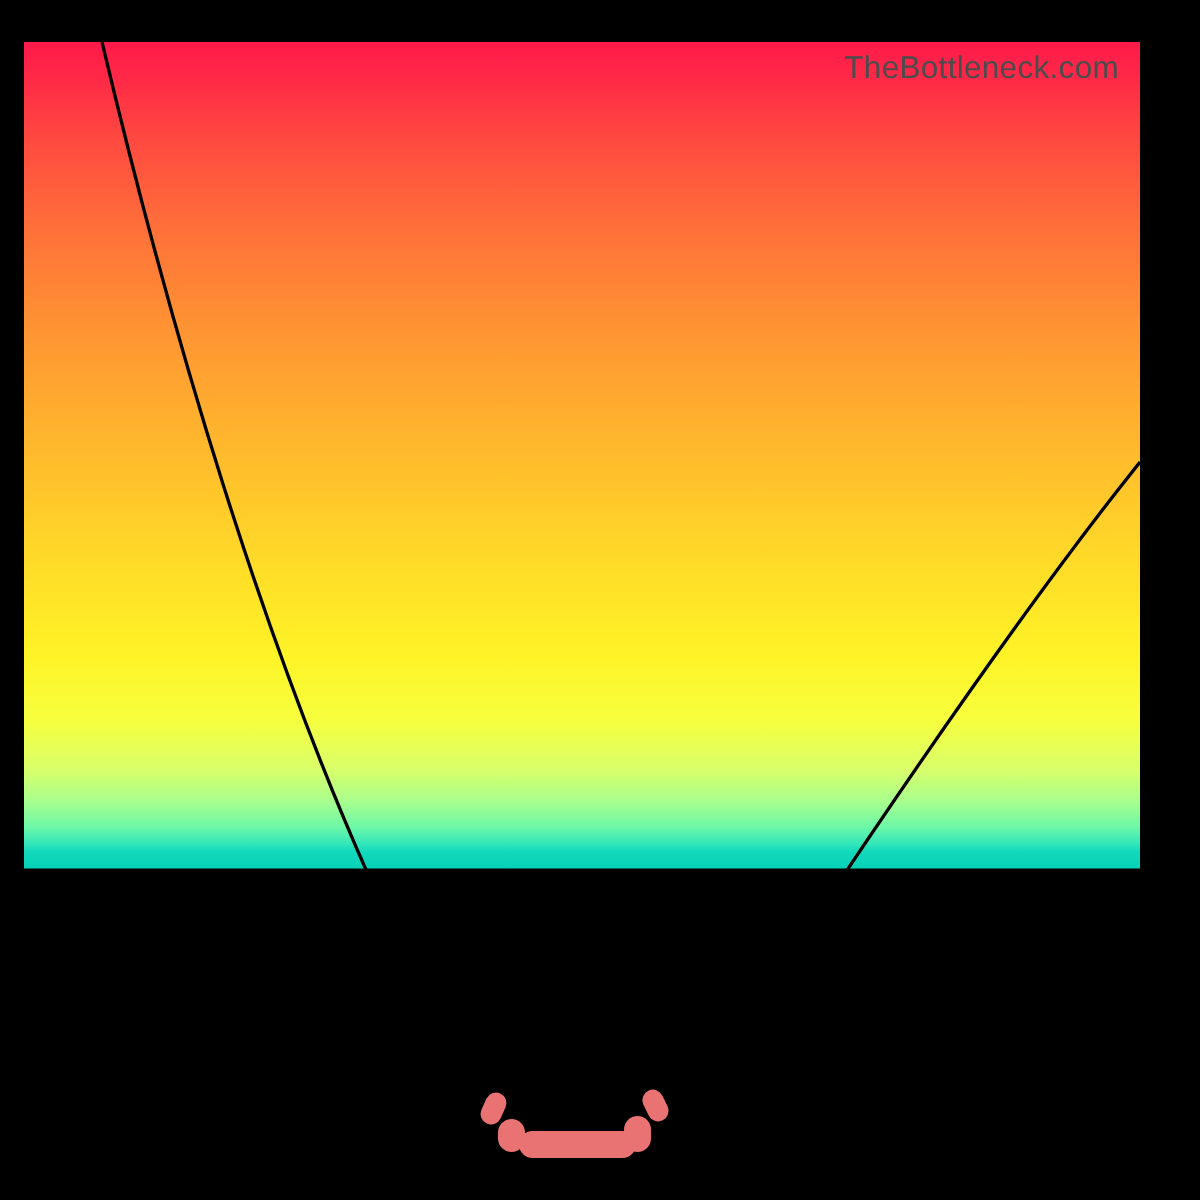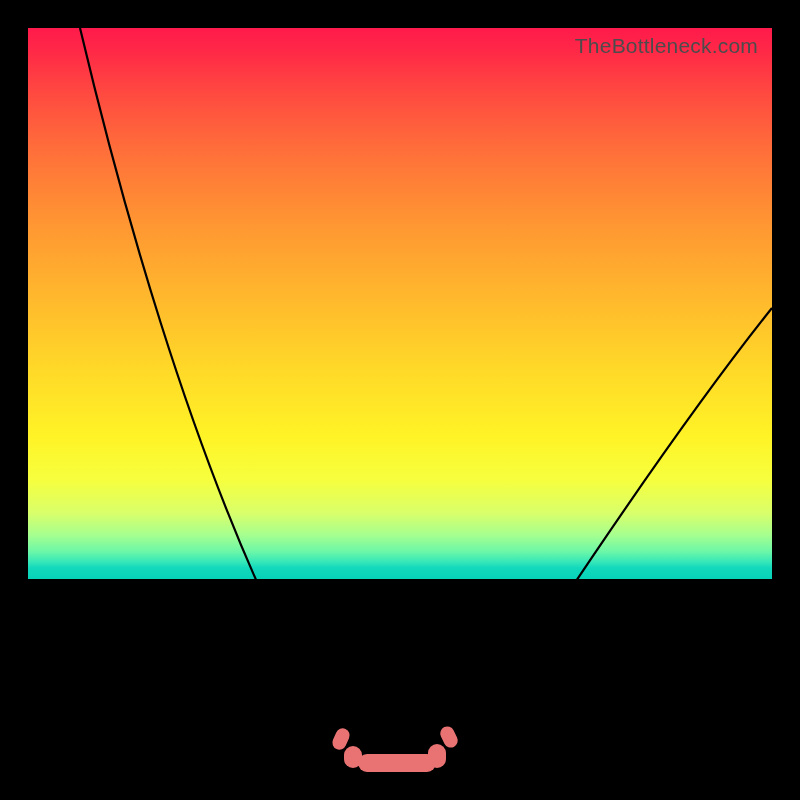--- a/index.html
+++ b/index.html
@@ -6,21 +6,21 @@
     margin: 0;
     padding: 0;
     width: 800px;
     height: 800px;
     background: #000;
     overflow: hidden;
     font-family: Arial, Helvetica, sans-serif;
   }
   .frame {
     position: absolute;
-    left: 28px;
+    left: 16px;
     top: 28px;
     width: 744px;
     height: 551px;
     background: linear-gradient(
       to bottom,
       #ff1a4b 0%,
       #ff2847 4%,
       #ff4a40 12%,
       #ff6e3a 22%,
       #ff9233 34%,

